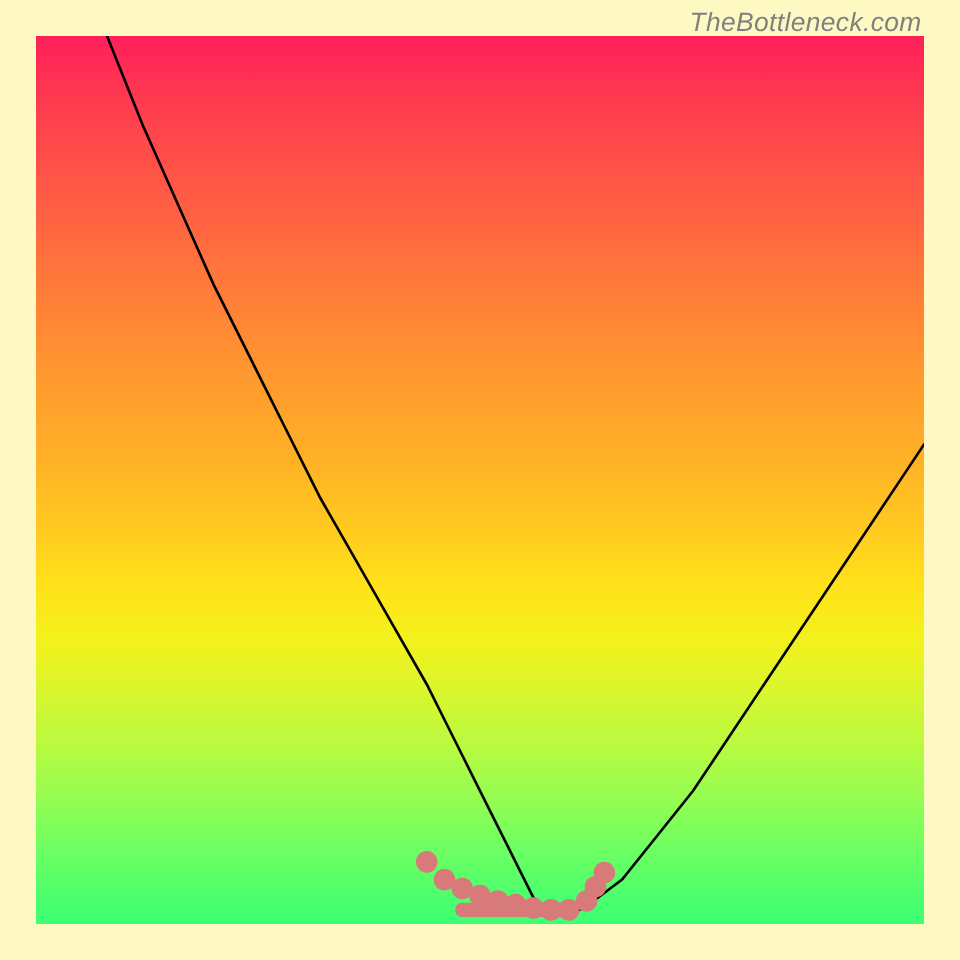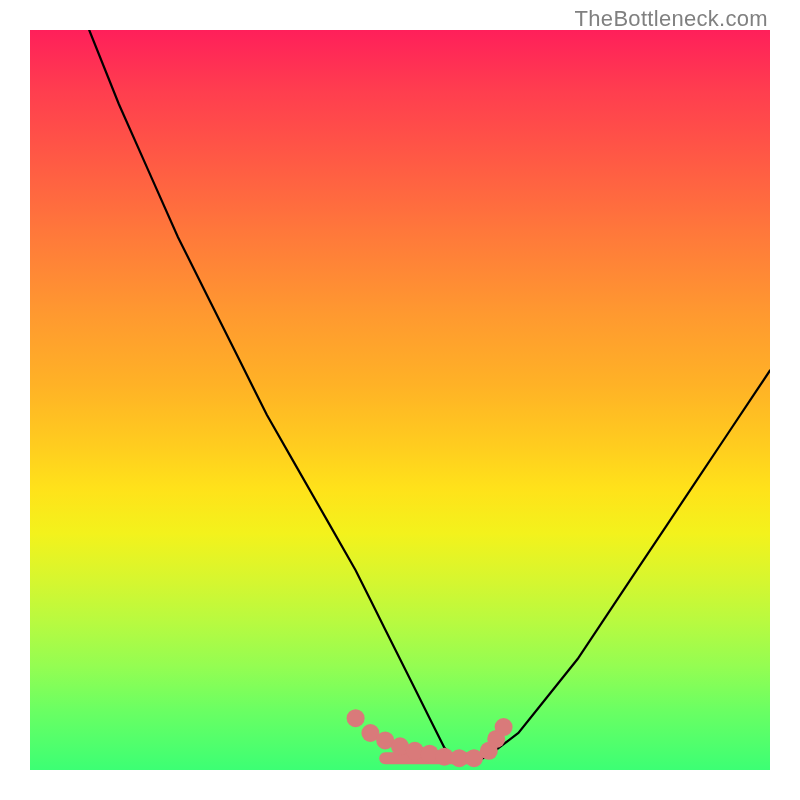--- a/index.html
+++ b/index.html
@@ -9,21 +9,22 @@
     height: 800px;
     overflow: hidden;
     background: #000;
     font-family: Arial, Helvetica, sans-serif;
   }
   .frame {
     position: absolute;
     top: 0; left: 0;
     width: 800px;
     height: 800px;
-    background: #ffffff;
+    background: #fef9c3;
+    font-style: italic;
   }
   .plot-area {
     position: absolute;
     top: 30px;
     left: 30px;
     width: 740px;
     height: 740px;
     
     background: linear-gradient(
       to bottom,

